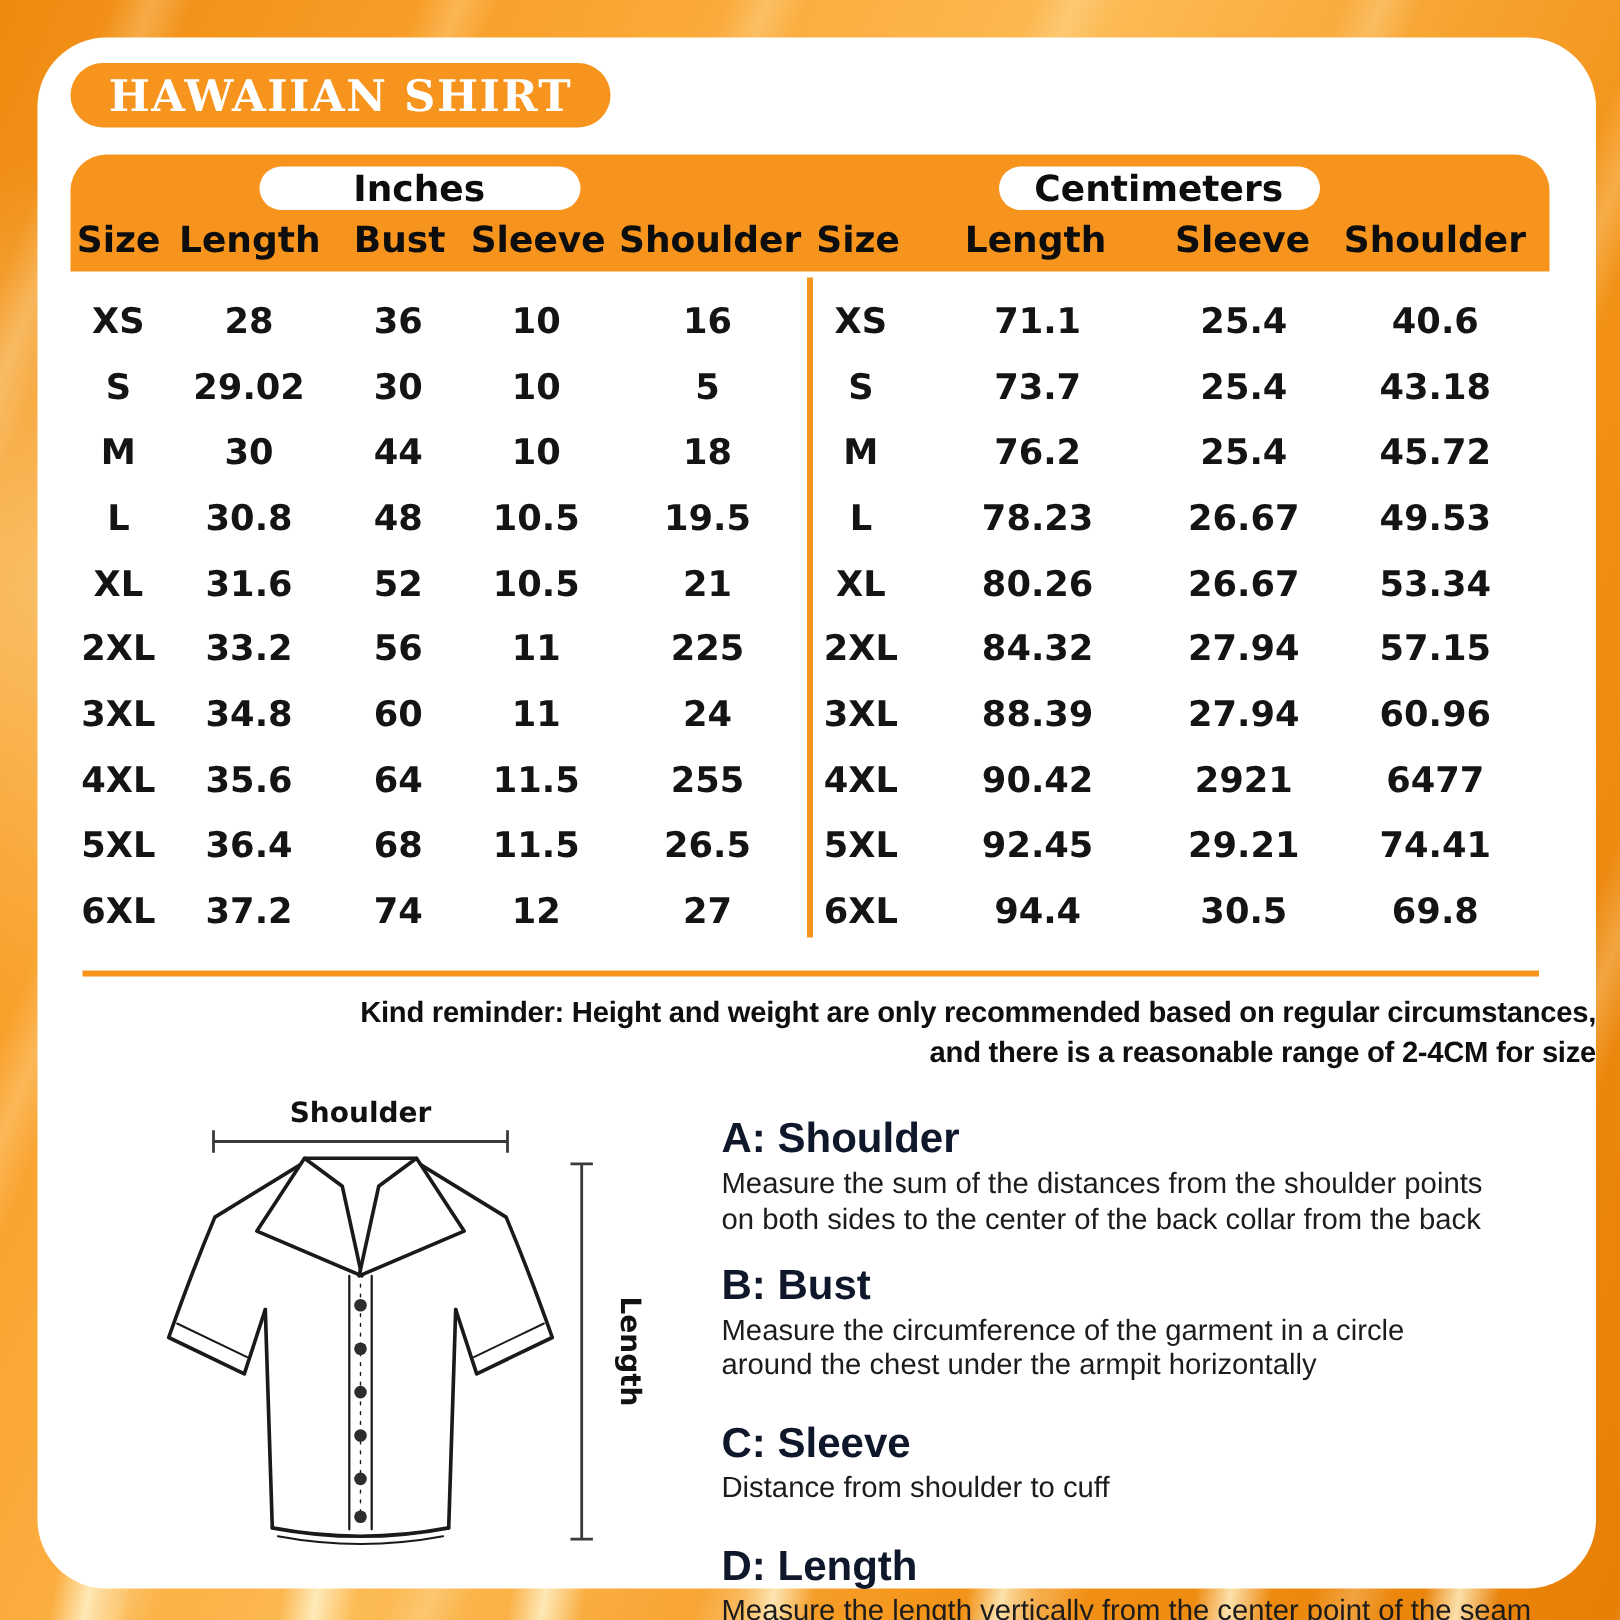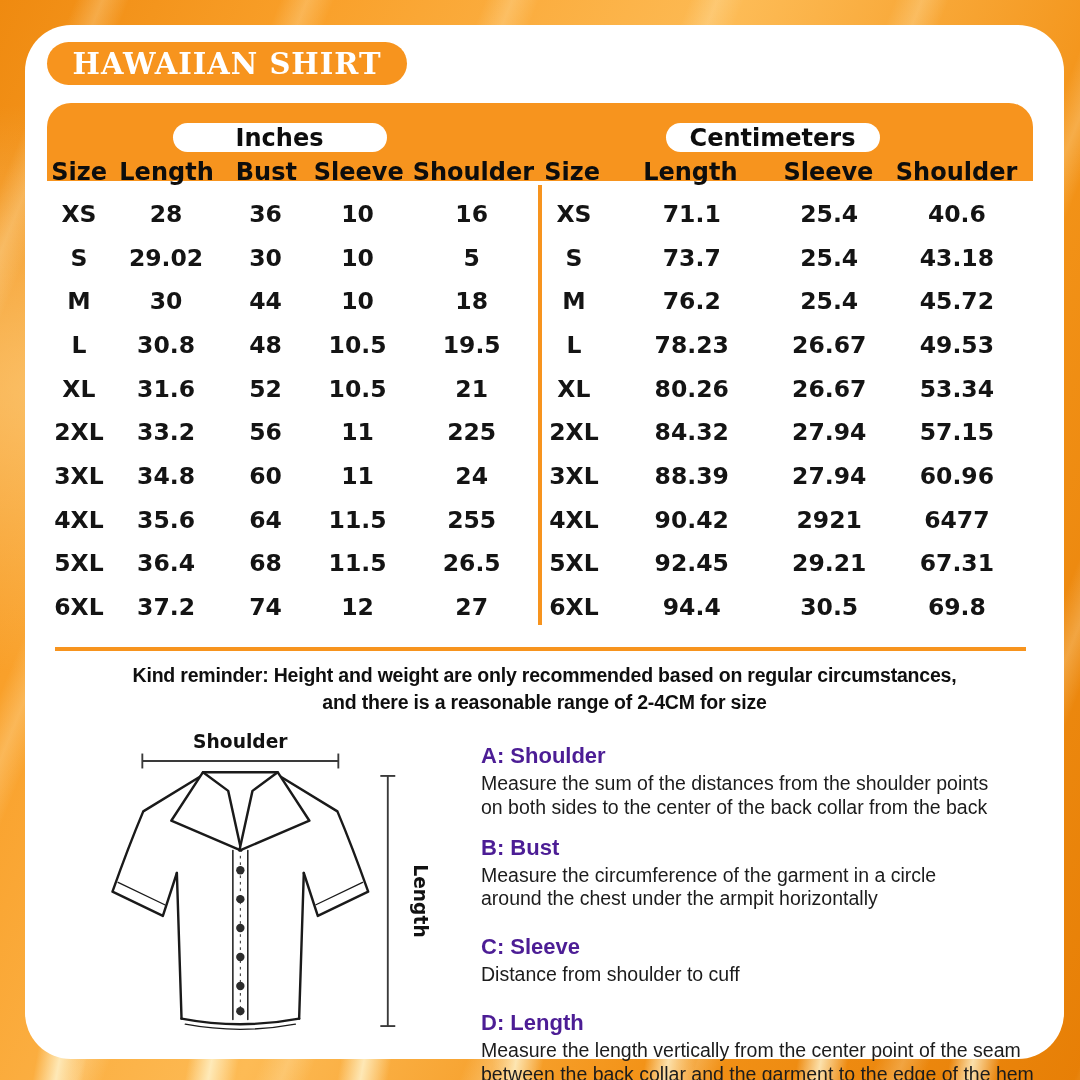--- a/index.html
+++ b/index.html
@@ -32,47 +32,47 @@
     position:absolute;left:22px;top:17px;width:360px;height:43px;
     background:var(--accent);border-radius:22px;
     display:flex;align-items:center;justify-content:center;
     color:#fff;font-family:"DejaVu Serif", serif;font-weight:bold;
     font-size:29px;letter-spacing:1px;
   }
   .band{
     position:absolute;left:22px;right:31px;top:78px;height:78px;
     background:var(--accent);border-radius:24px 24px 0 0;display:flex;
   }
-  .band-half{width:50%;position:relative;padding-top:20px;}
+  .band-half{width:50%;position:relative;padding-top:8px;}
   .unit-pill{
     width:214px;height:29px;margin:0 auto;transform:translateX(-14px);
     background:#fff;border-radius:15px;
     display:flex;align-items:center;justify-content:center;
     font-weight:bold;font-size:24px;color:#0d0d0d;
   }
   .cols{margin-top:2px;height:36px;align-items:center;}
   .cols > div{font-weight:bold;font-size:24px;color:#0d0d0d;text-align:center;}
   .grid-in{display:grid;grid-template-columns:13% 22.5% 18% 19.5% 27%;}
   .grid-cm{display:grid;grid-template-columns:13% 35% 21% 31%;}
   .tbody-wrap{position:absolute;left:22px;right:31px;top:156px;display:flex;}
   .t-half{width:calc(50% - 2px);padding-top:11px;}
   .vdiv{width:4px;height:440px;margin-top:4px;background:var(--accent);flex:none;}
   .tr{height:43.7px;align-items:center;}
   .tr > div{font-weight:bold;font-size:23.5px;color:#141414;text-align:center;}
   .hdivider{position:absolute;left:30px;right:38px;top:622px;height:4px;background:var(--accent);}
   .reminder{
-    position:absolute;left:0;right:0;top:637px;text-align:center;
+    position:absolute;left:0;right:0;top:637px;text-align:right;
     font-family:"Liberation Sans", sans-serif;font-weight:bold;
     font-size:19.5px;line-height:1.38;letter-spacing:-0.2px;
     white-space:pre-line;color:#0f0f0f;
   }
   .bottom{position:absolute;left:0;right:0;top:700px;bottom:0;display:flex;padding:8px 12px 0 34px;}
   .figure{width:406px;flex:none;}
   .guide{flex:1;min-width:0;padding:10px 0 0 16px;font-family:"Liberation Sans", sans-serif;}
-  .g-head{font-size:22px;font-weight:bold;color:#4c1d95;margin:0 0 3px;}
+  .g-head{font-size:28px;font-weight:bold;color:#0f172a;margin:0 0 3px;}
   .g-body{font-size:19.5px;line-height:1.22;color:#1c1c1c;white-space:pre-line;margin:0 0 15px;}
   .g-block:nth-child(2) .g-body, .g-block:nth-child(3) .g-body{margin-bottom:23px;}
   svg text{font-family:"DejaVu Sans", sans-serif;}
 </style>
 </head>
 <body>
 
 <div class="bg"></div>
 
 <div class="card">
@@ -227,21 +227,21 @@
         <div class="tr grid-cm">
           <div>4XL</div>
           <div>90.42</div>
           <div>2921</div>
           <div>6477</div>
         </div>
         <div class="tr grid-cm">
           <div>5XL</div>
           <div>92.45</div>
           <div>29.21</div>
-          <div>67.31</div>
+          <div>74.41</div>
         </div>
         <div class="tr grid-cm">
           <div>6XL</div>
           <div>94.4</div>
           <div>30.5</div>
           <div>69.8</div>
         </div>
       </div>
   </div>
 

